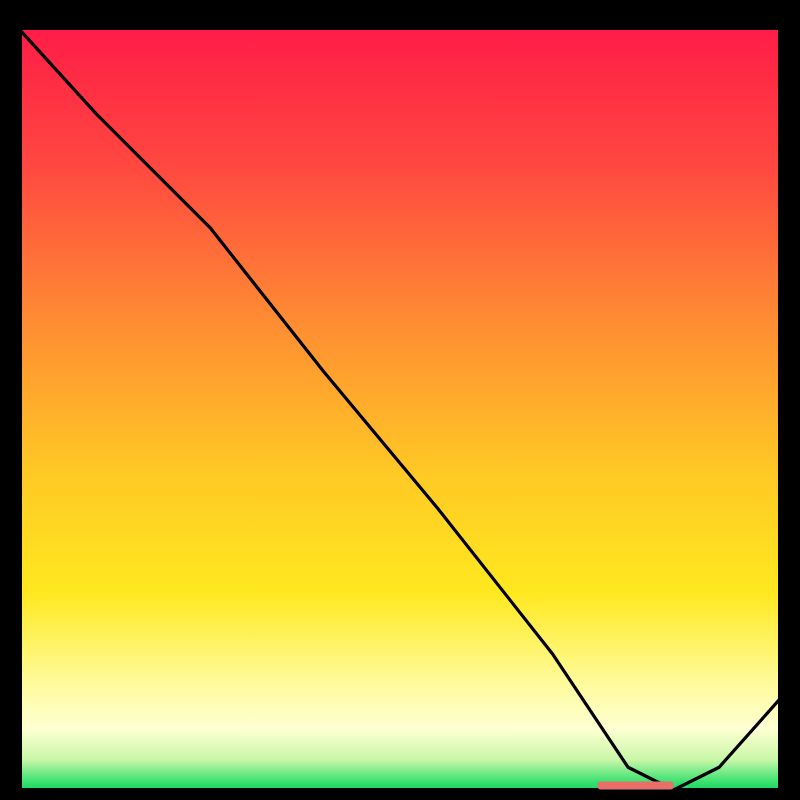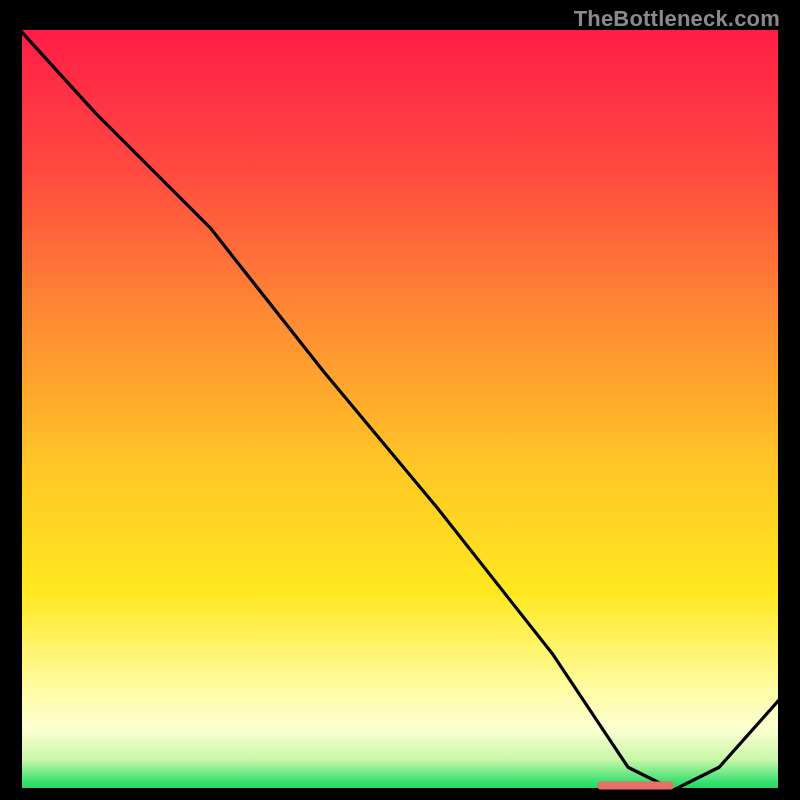--- a/index.html
+++ b/index.html
@@ -32,21 +32,20 @@
     left: 20px;
     top: 30px;
     width: 760px;
     height: 760px;
   }
 </style>
 </head>
 <body>
 
 <div class="container">
-  <div class="watermark">TheBottleneck.com</div>
 
   <svg class="plot" viewBox="0 0 760 760">
     <defs>
       <linearGradient id="bg-grad" x1="0" y1="0" x2="0" y2="1">
           <stop offset="0%" stop-color="#ff1d47"></stop>
           <stop offset="18%" stop-color="#ff4840"></stop>
           <stop offset="38%" stop-color="#ff8b33"></stop>
           <stop offset="58%" stop-color="#ffc825"></stop>
           <stop offset="74%" stop-color="#ffe81f"></stop>
           <stop offset="86%" stop-color="#fffb9c"></stop>

